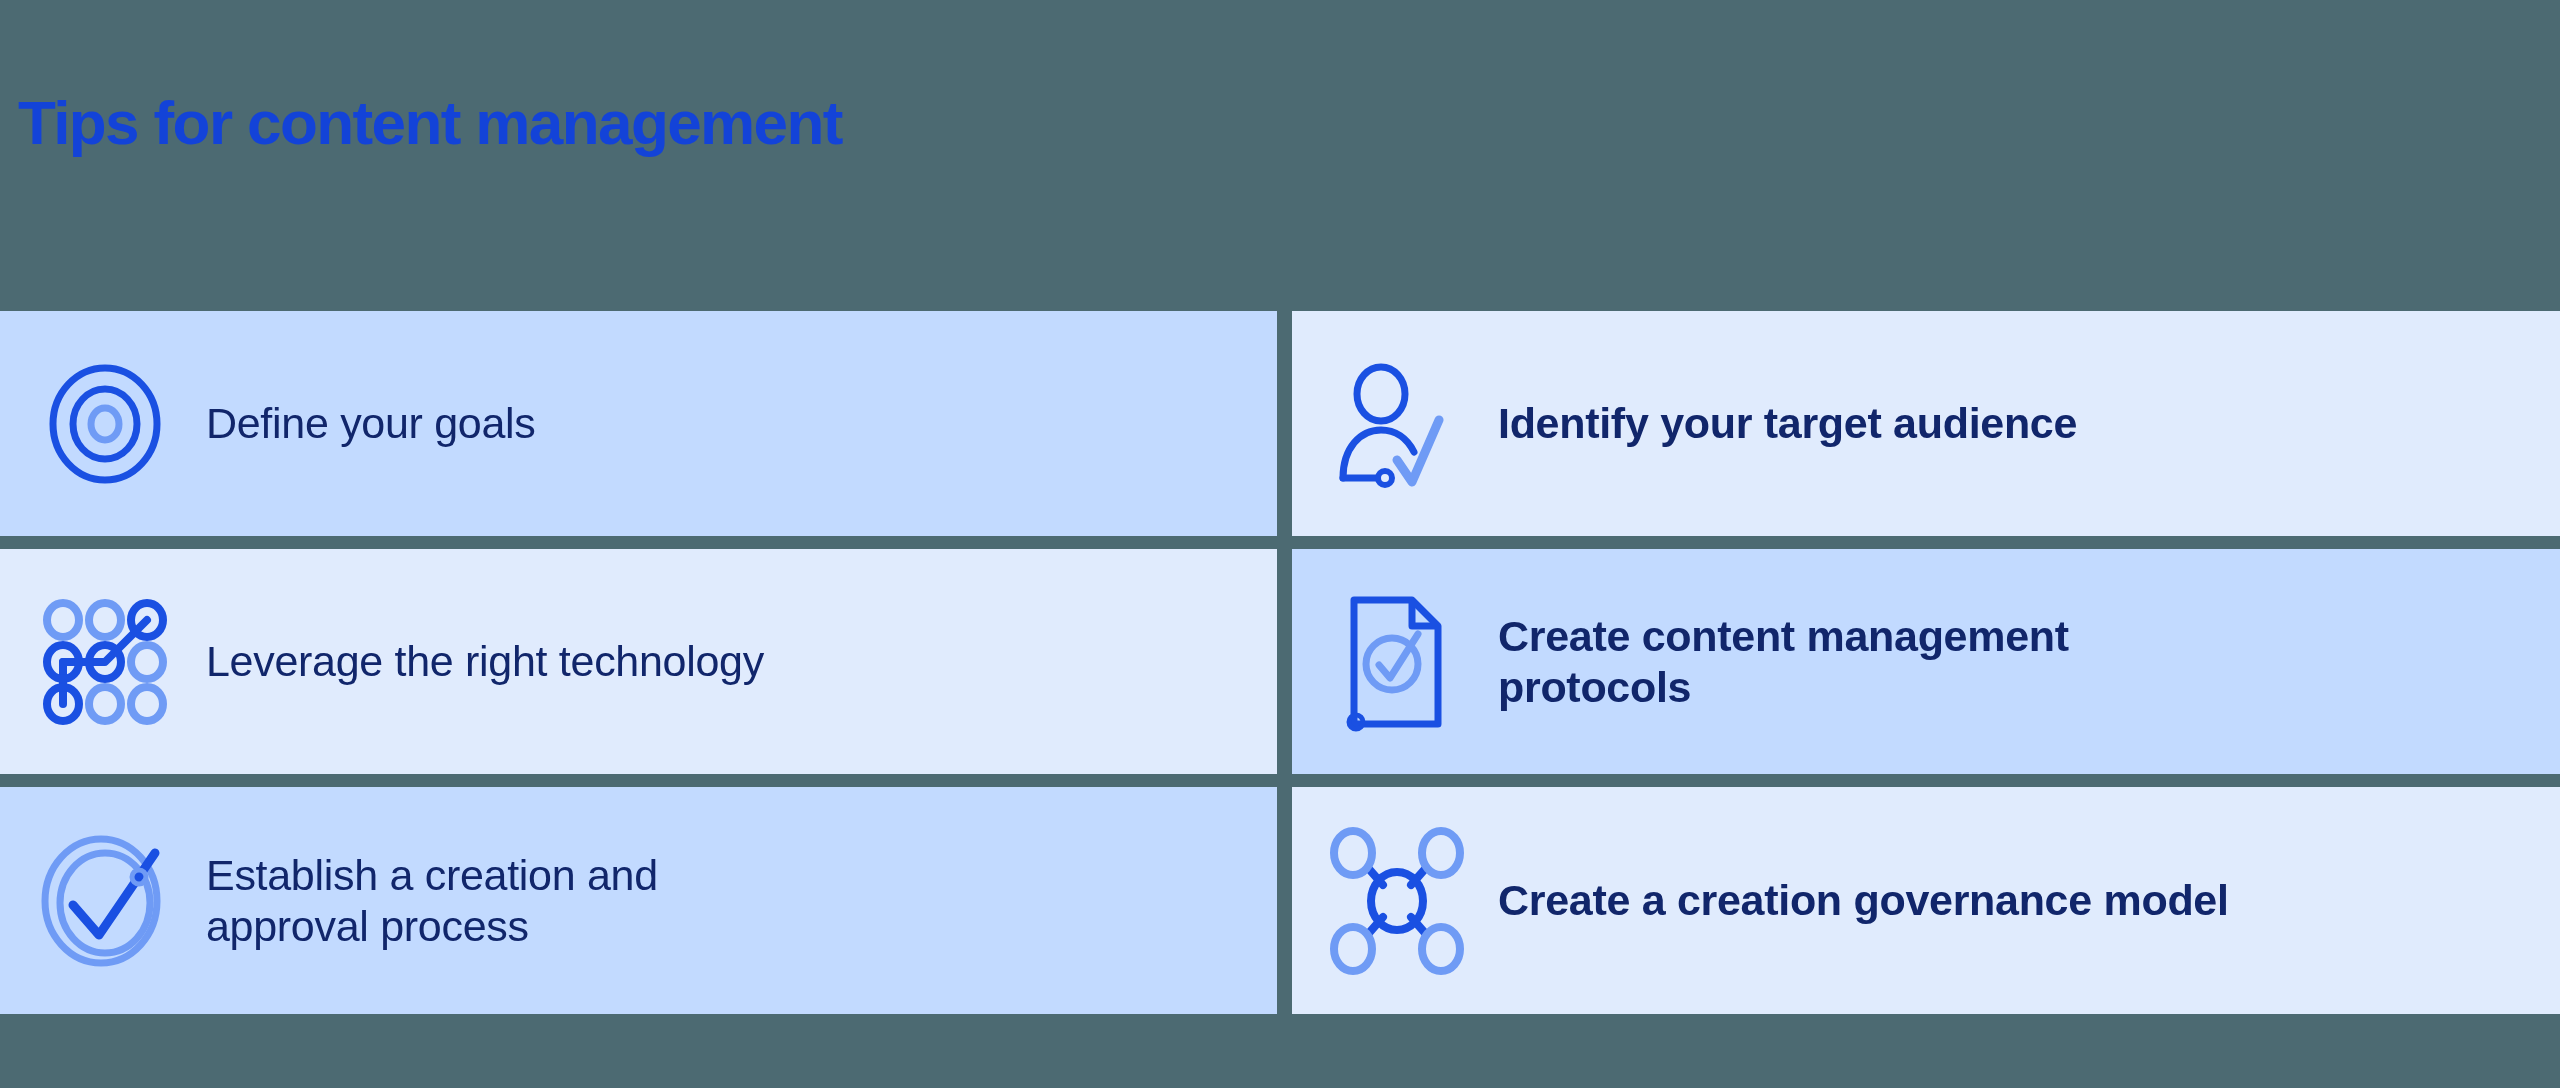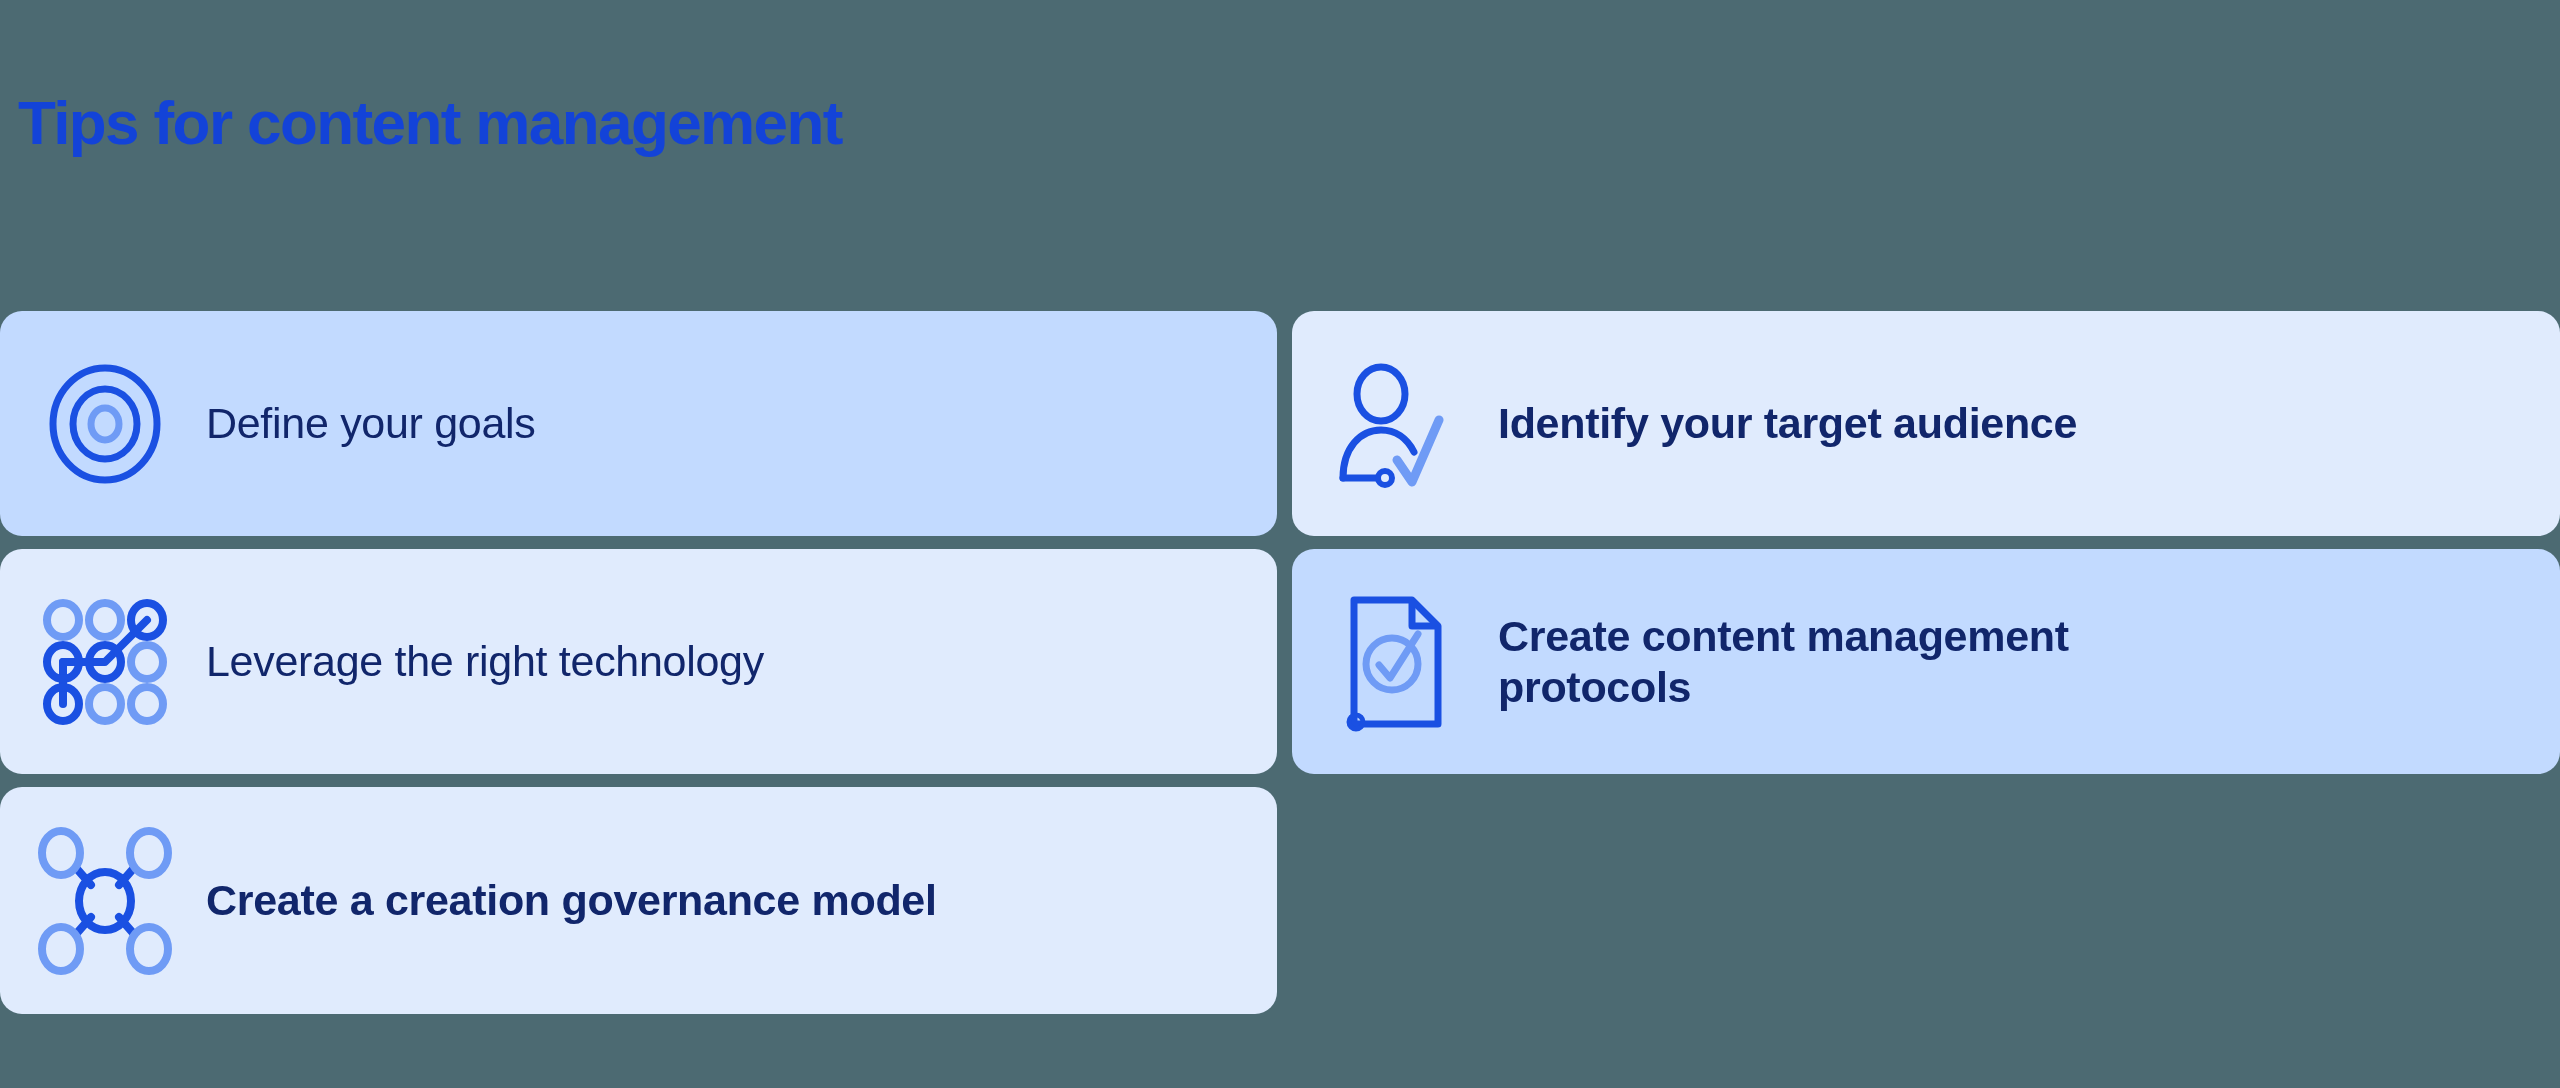--- a/index.html
+++ b/index.html
@@ -41,21 +41,20 @@
     grid-template-rows: 225px 225px 227px;
     column-gap: 15px;
     row-gap: 13px;
   }
   .card {
     display: flex;
     align-items: center;
     box-sizing: border-box;
     padding-left: 30px;
     overflow: hidden;
-    border-radius: 22px;
   }
   .card.tone-a { background: #c2daff; }
   .card.tone-b { background: #e0ebfd; }
   .card-icon {
     flex: 0 0 auto;
     width: 150px;
     height: 160px;
     display: flex;
     align-items: center;
     justify-content: center;
@@ -131,20 +130,32 @@
           <path d="M70 8 V34 H96" stroke="#1a50e2" stroke-width="7" stroke-linejoin="round"></path>
           <circle cx="14" cy="130" r="7" stroke="#1a50e2" stroke-width="5"></circle>
           <circle cx="50" cy="72" r="26" stroke="#6f9bf5" stroke-width="7"></circle>
           <path d="M37 73 L48 86 L76 42" stroke="#6f9bf5" stroke-width="7" stroke-linecap="round" stroke-linejoin="round"></path>
         </svg>
       </div>
       <div class="card-label">Create content management
 protocols</div>
     </div>
 
+    <div class="card tone-a col-left">
+      <div class="card-icon">
+        <svg width="140" height="144" viewBox="0 0 140 144" fill="none">
+          <ellipse cx="66" cy="72" rx="56" ry="62" stroke="#6f9bf5" stroke-width="7"></ellipse>
+          <ellipse cx="70" cy="74" rx="45" ry="50" stroke="#6f9bf5" stroke-width="7"></ellipse>
+          <path d="M38 76 L64 106 L120 24" stroke="#1a50e2" stroke-width="9" stroke-linecap="round" stroke-linejoin="round"></path>
+          <circle cx="104" cy="48" r="7" stroke="#6f9bf5" stroke-width="5"></circle>
+        </svg>
+      </div>
+      <div class="card-label">Establish a creation and
+approval process</div>
+    </div>
 
     <div class="card tone-b col-right">
       <div class="card-icon">
         <svg width="140" height="148" viewBox="0 0 140 148" fill="none">
           <path d="M42 42 L56 58" stroke="#1a50e2" stroke-width="8" stroke-linecap="round"></path>
           <path d="M98 42 L84 58" stroke="#1a50e2" stroke-width="8" stroke-linecap="round"></path>
           <path d="M42 106 L56 90" stroke="#1a50e2" stroke-width="8" stroke-linecap="round"></path>
           <path d="M98 106 L84 90" stroke="#1a50e2" stroke-width="8" stroke-linecap="round"></path>
           <ellipse cx="70" cy="74" rx="26" ry="29" stroke="#1a50e2" stroke-width="8"></ellipse>
           <ellipse cx="26" cy="26" rx="19" ry="22" stroke="#6f9bf5" stroke-width="8"></ellipse>

